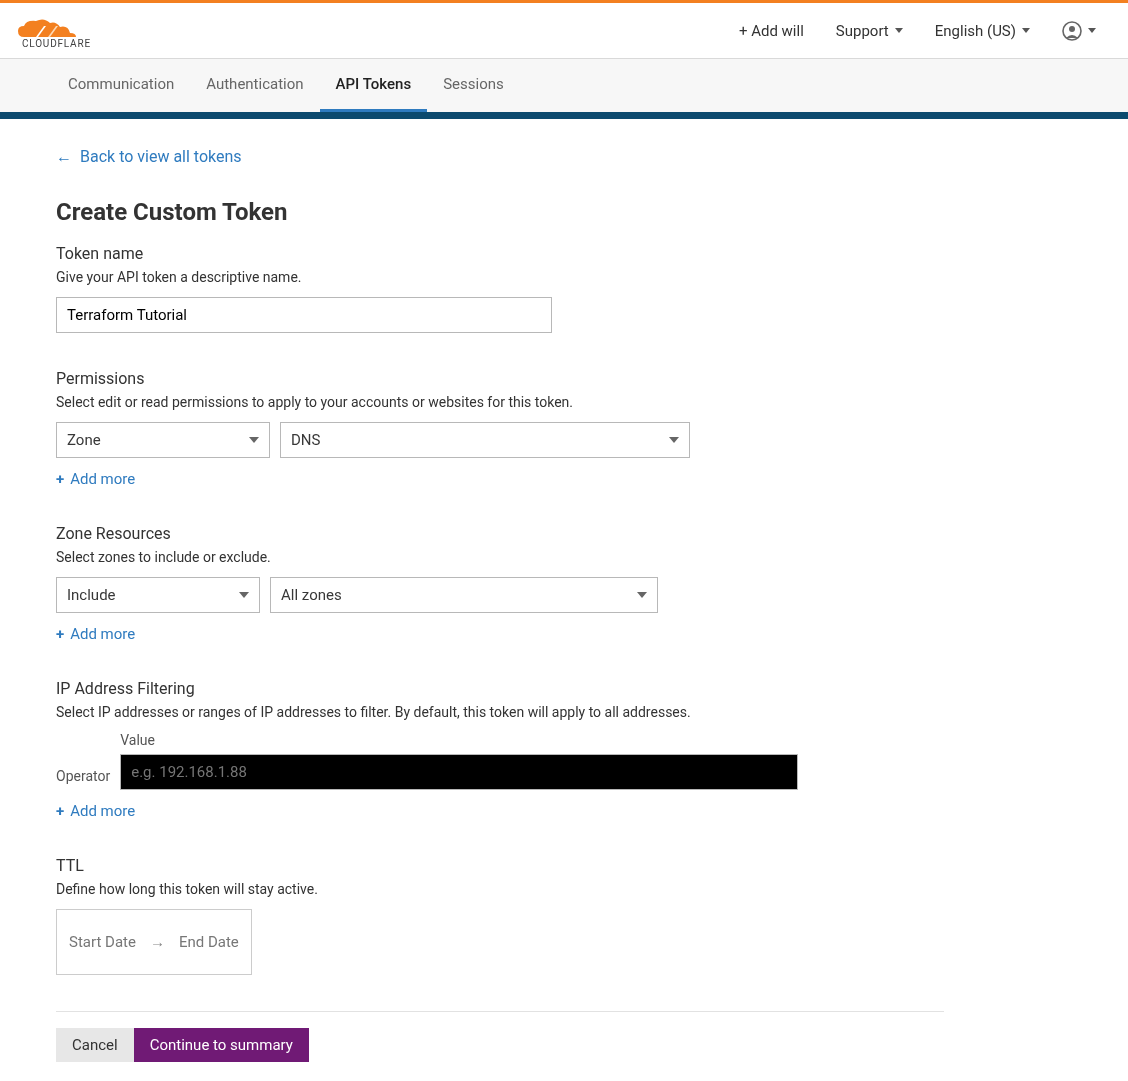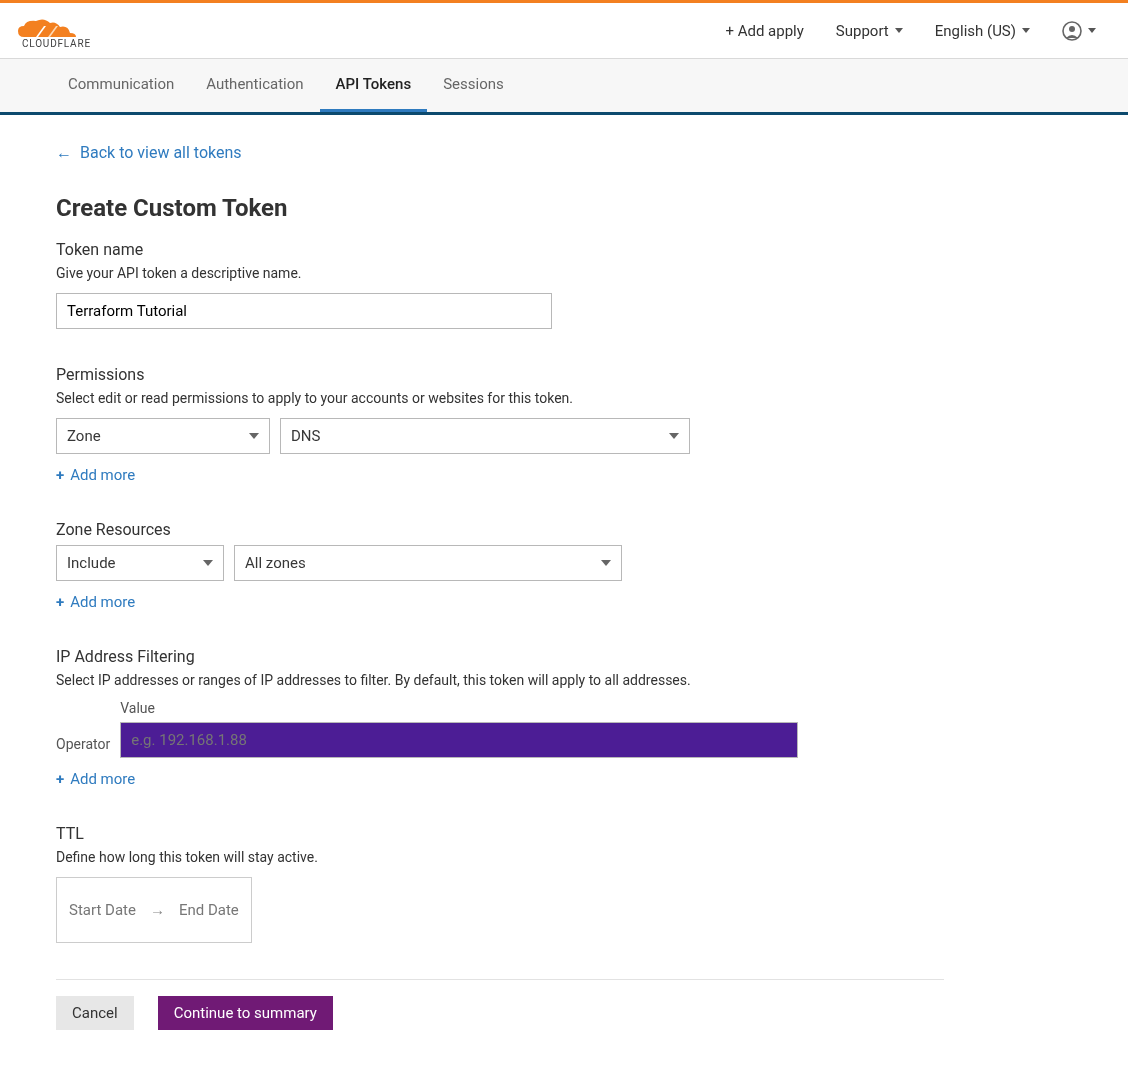--- a/index.html
+++ b/index.html
@@ -26,21 +26,21 @@
     font-size: 15px;
     padding: 8px 16px;
     display: flex;
     align-items: center;
     gap: 6px;
     cursor: pointer;
   }
   .tabs {
     display: flex;
     background: #f7f7f7;
-    border-bottom: 3px solid #0c4a6e;
+    border-bottom: 7px solid #0c4a6e;
     padding-left: 52px;
   }
   .tab {
     padding: 16px 16px;
     color: #666;
     font-size: 15px;
     cursor: pointer;
   }
   .tab.active {
     color: #222;
@@ -68,21 +68,21 @@
   .desc { font-size: 14px; color: #333; margin-bottom: 12px; }
   .sub-label { font-size: 14px; color: #555; margin-bottom: 6px; }
   input.text-input {
     width: 496px;
     padding: 8px 10px;
     border: 1px solid #b8b8b8;
     font-size: 15px;
     background: #fff;
     font-family: inherit;
   }
-  input.text-input.disabled { background: #4c1d95; color:#888;}
+  input.text-input.disabled { background: #000000; color:#888;}
   .row { display: flex; gap: 10px; align-items: flex-end; }
   .select {
     display: flex;
     align-items: center;
     justify-content: space-between;
     border: 1px solid #b8b8b8;
     padding: 8px 10px;
     background: #fff;
     font-size: 15px;
     cursor: pointer;
@@ -111,21 +111,21 @@
   .ttl-box {
     display: inline-flex;
     align-items: center;
     gap: 14px;
     border: 1px solid #ccc;
     padding: 23px 12px;
     color: #777;
     font-size: 15px;
   }
   hr.divider { border: none; border-top: 1px solid #e2e2e2; margin: 36px 0 16px 0; }
-  .actions { display: flex; gap: 24px; }
+  .actions { display: flex; gap: 0; }
   .btn {
     padding: 8px 16px;
     font-size: 15px;
     border: none;
     cursor: pointer;
     font-family: inherit;
   }
   .btn.secondary { background: #e7e7e7; color: #333; }
   .btn.primary { background: #701a75; color: #fff; }
   .col { display:flex; flex-direction:column; }
@@ -143,21 +143,21 @@
   <div class="logo">
     <svg width="62" height="28" viewBox="0 0 62 28">
       <path d="M8 20 Q2 20 2 14 Q2 9 8 9 Q10 3 20 4 Q28 0 34 6 Q40 4 44 10 Q52 8 54 16 Q60 16 60 20 Z" fill="#f38020"></path>
       <path d="M20 20 L28 9 L30 9 L22 20 Z" fill="#fff"></path>
       <path d="M32 20 L40 9 L42 9 L34 20 Z" fill="#fdd9b5"></path>
     </svg>
     <span style="font-size:10px;font-weight:400;letter-spacing:0.8px;color:#404041;margin-left:-58px;margin-top:26px;position:relative">CLOUDFLARE</span>
   </div>
   <div class="nav-right">
     <div class="nav-item">
-      <span>+ Add apply</span>
+      <span>+ Add will</span>
     </div>
     <div class="nav-item">
       <span>Support</span>
       <span class="caret-down sm"></span>
     </div>
     <div class="nav-item">
       <span>English (US)</span>
       <span class="caret-down sm"></span>
     </div>
     <div class="nav-item">
@@ -210,22 +210,23 @@
     </div>
     <div class="add-more">
       <span class="plus">+</span>
       <span>Add more</span>
     </div>
   </div>
 
   
   <div class="section">
     <div class="label">Zone Resources</div>
+    <div class="desc">Select zones to include or exclude.</div>
     <div class="row">
-      <div class="select" style="width:168px">
+      <div class="select" style="width:204px">
         <span>Include</span>
         <span class="caret-down"></span>
       </div>
       <div class="select" style="width:388px">
         <span>All zones</span>
         <span class="caret-down"></span>
       </div>
     </div>
     <div class="add-more">
       <span class="plus">+</span>

